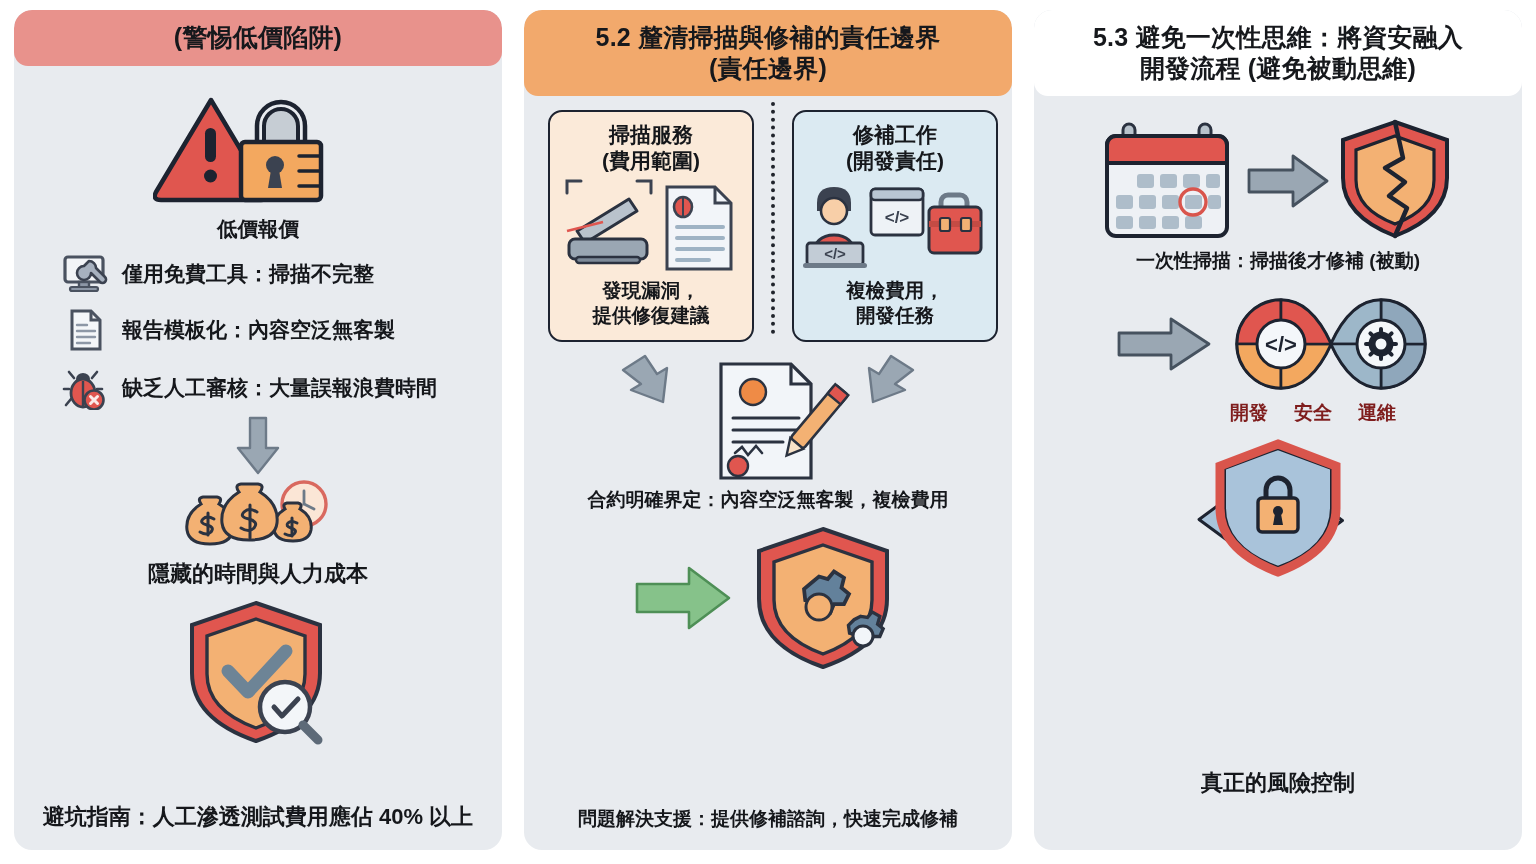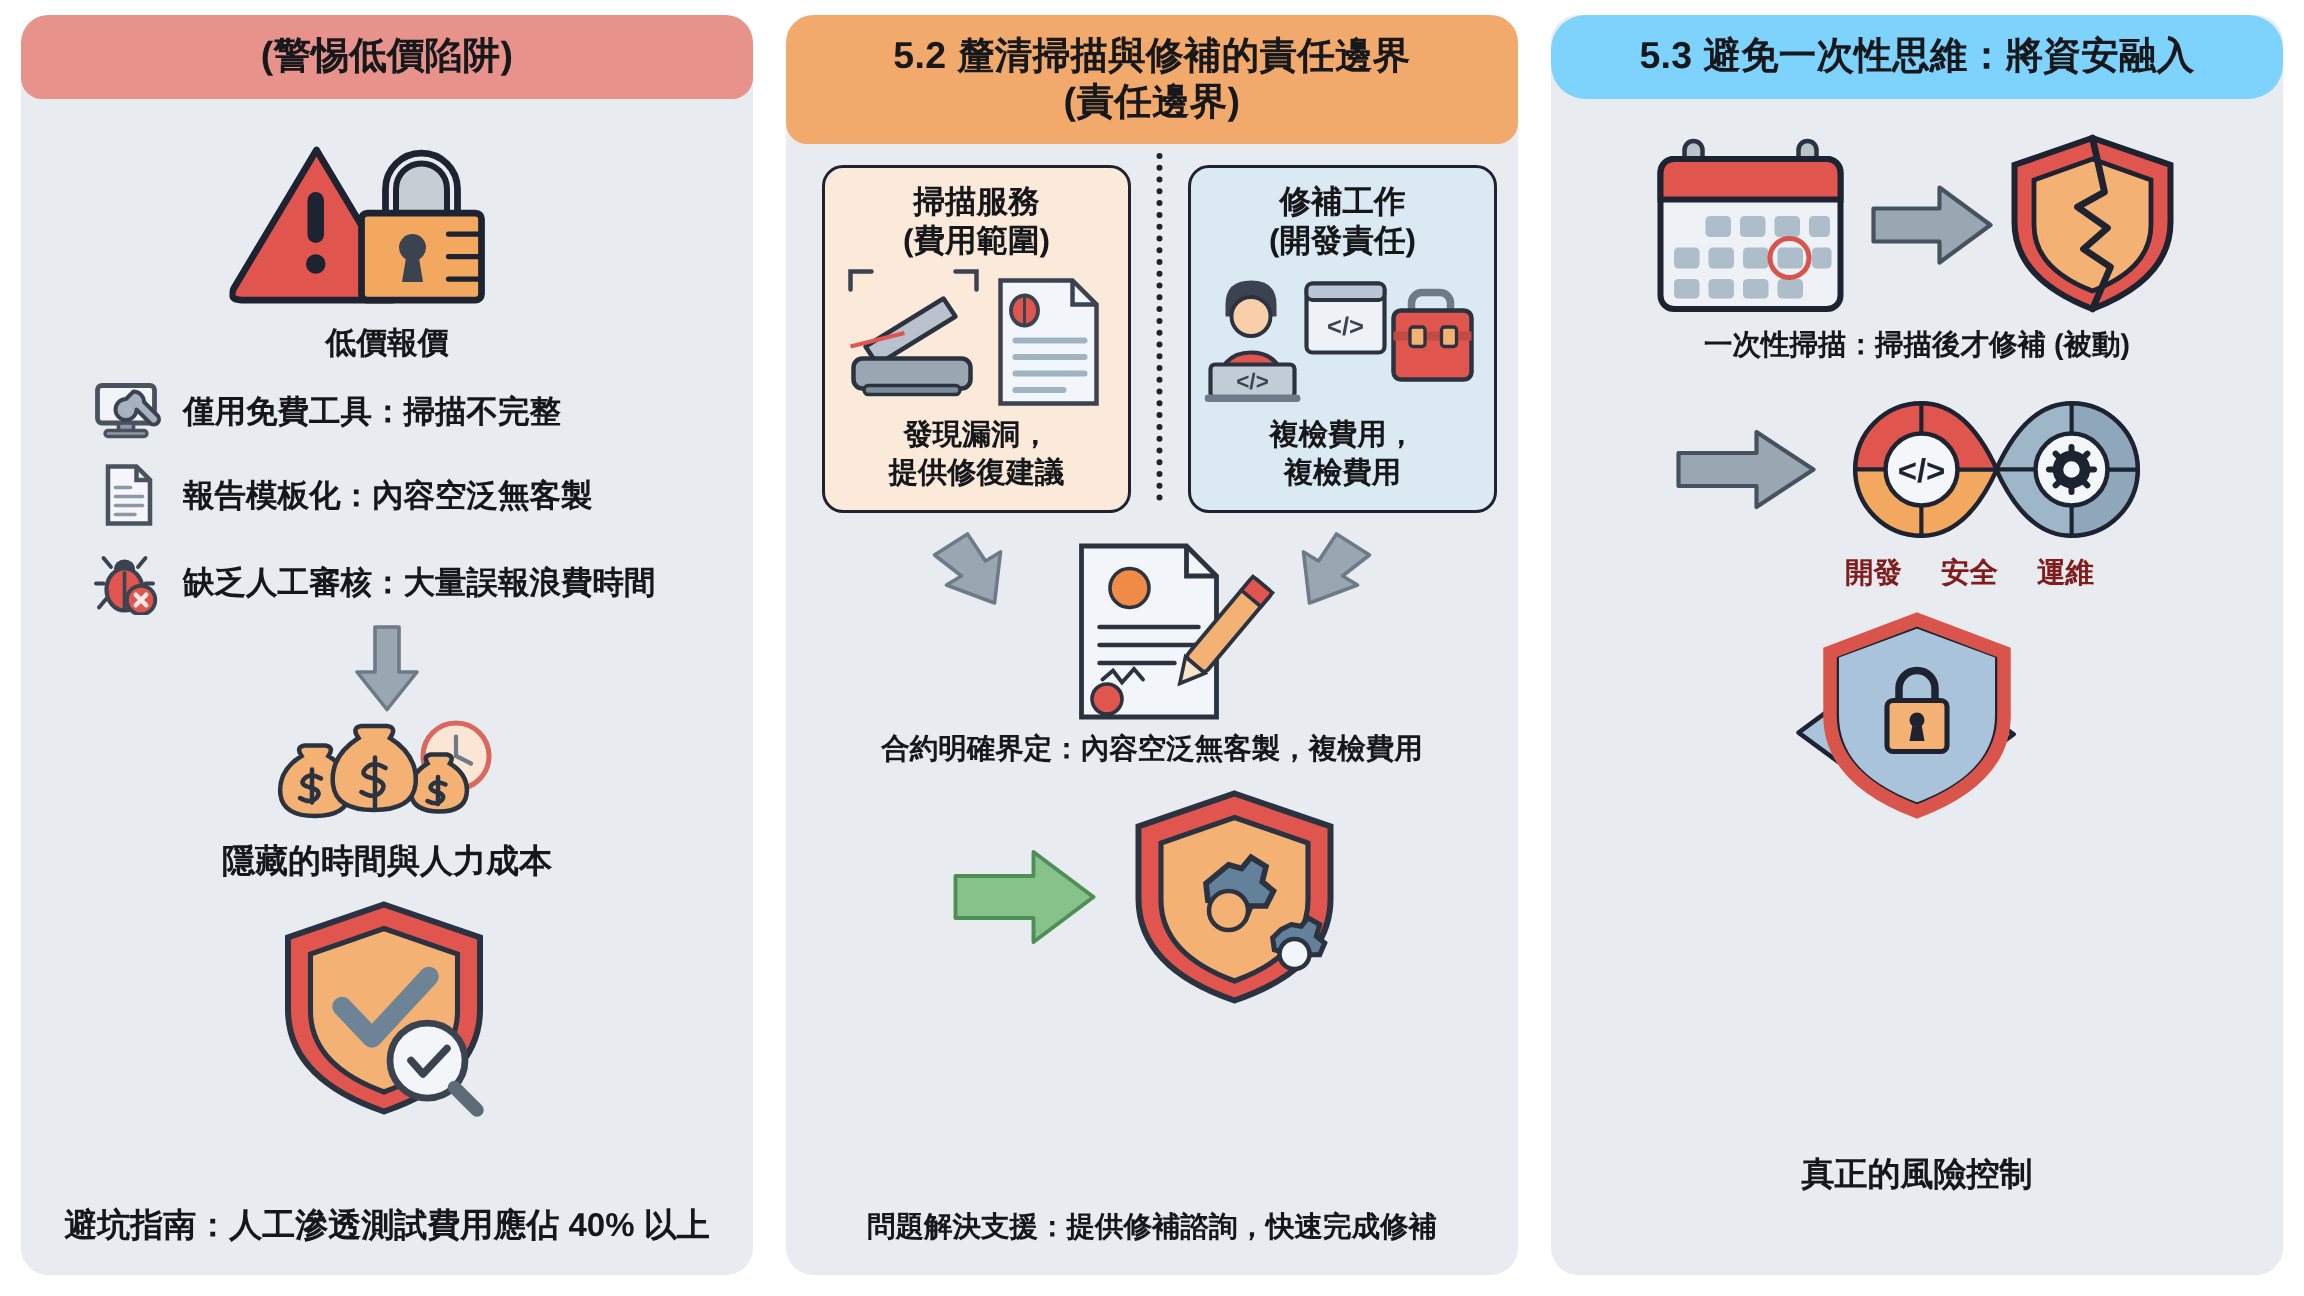--- a/index.html
+++ b/index.html
@@ -31,21 +31,21 @@
     padding:12px 14px 13px 14px;
     text-align:center;
     font-weight:bold;
     font-size:25px;
     line-height:1.22;
     color:#16181c;
     letter-spacing:.2px;
   }
   .h-red{background:#e8928c;}
   .h-orange{background:#f2a96c;}
-  .h-blue{background:#7dd3fc;border-radius:23px;}
+  .h-blue{background:#ffffff;}
   .col-body{
     flex:1 1 auto;
     padding:8px 14px 10px 14px;
     display:flex;
     flex-direction:column;
     align-items:center;
     position:relative;
   }
   .caption{
     font-size:20.5px;
@@ -305,21 +305,21 @@
             <rect x="68" y="16" width="52" height="11" rx="4" fill="#b9c6d3" stroke="#2b3240" stroke-width="2.6"></rect>
             <text x="94" y="50" font-size="17" font-weight="bold" fill="#3b4250" text-anchor="middle" font-family="'Liberation Sans',sans-serif">&lt;/&gt;</text>
             <path d="M138 34 v-5 a7 7 0 0 1 7 -7 h12 a7 7 0 0 1 7 7 v5" fill="none" stroke="#6d7a88" stroke-width="5" stroke-linecap="round"></path>
             <rect x="126" y="34" width="52" height="46" rx="5" fill="#e0564f" stroke="#2b3240" stroke-width="3"></rect>
             <rect x="126" y="48" width="52" height="6" fill="#c44b44"></rect>
             <rect x="137" y="45" width="10" height="13" rx="2" fill="#f3b173" stroke="#2b3240" stroke-width="2.2"></rect>
             <rect x="158" y="45" width="10" height="13" rx="2" fill="#f3b173" stroke="#2b3240" stroke-width="2.2"></rect>
           </svg>
           <div class="sbox-foot">
             <div>複檢費用，</div>
-            <div>複檢費用</div>
+            <div>開發任務</div>
           </div>
         </div>
       </div>
 
       <div class="row" style="margin-top:6px;">
         <svg width="330" height="140" viewBox="0 0 330 140">
           <g fill="#9aa7b3" stroke="#6d7a88" stroke-width="2.4" stroke-linejoin="round">
             <path d="M14 6 l22 -14 l12 18 l10 -6 l-4 34 l-32 -12 l10 -6 z" transform="translate(6,16)"></path>
             <path d="M316 6 l-22 -14 l-12 18 l-10 -6 l4 34 l32 -12 l-10 -6 z" transform="translate(-6,16)"></path>
           </g>
@@ -361,20 +361,21 @@
       </div>
 
       <div class="spacer"></div>
       <div class="caption sm" style="margin-bottom:8px;">問題解決支援：提供修補諮詢，快速完成修補</div>
     </div>
   </div>
 
   <div class="col">
     <div class="col-header h-blue">
       <div>5.3 避免一次性思維：將資安融入</div>
+      <div>開發流程 (避免被動思維)</div>
     </div>
     <div class="col-body">
 
       <div class="row" style="margin-top:14px;gap:6px;">
         <svg width="140" height="125" viewBox="0 0 140 125">
           <rect x="24" y="6" width="12" height="26" rx="6" fill="#b9c3cc" stroke="#2b3240" stroke-width="3"></rect>
           <rect x="100" y="6" width="12" height="26" rx="6" fill="#b9c3cc" stroke="#2b3240" stroke-width="3"></rect>
           <rect x="8" y="18" width="120" height="100" rx="9" fill="#eef1f5" stroke="#1d2330" stroke-width="4"></rect>
           <path d="M8 27 a9 9 0 0 1 9 -9 h102 a9 9 0 0 1 9 9 v18 H8 Z" fill="#e0564f" stroke="#1d2330" stroke-width="4"></path>
           <g fill="#aebdca">

